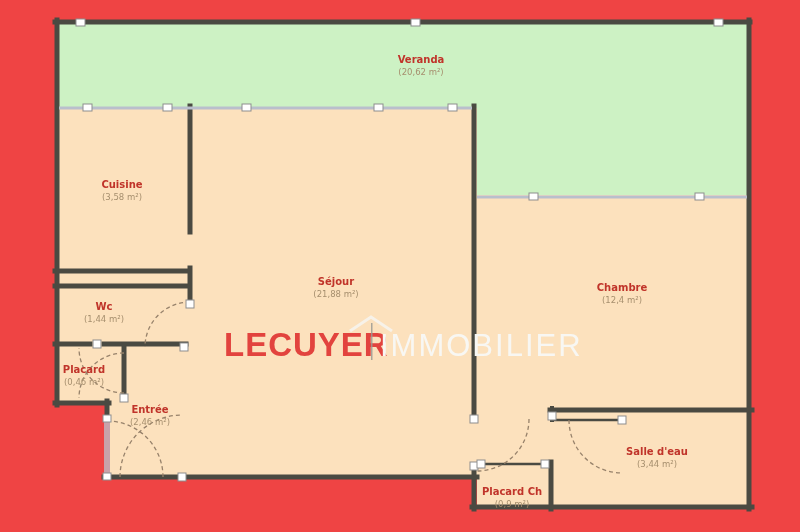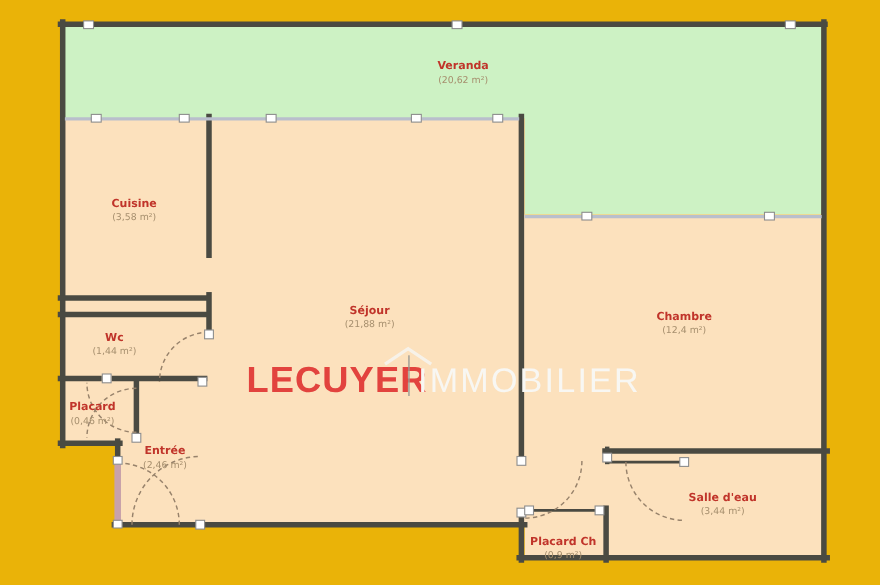--- a/index.html
+++ b/index.html
@@ -1,16 +1,16 @@
 <!DOCTYPE html>
 <html><head>
 <meta charset="utf-8">
 <style>
   html,body{margin:0;padding:0;background:#ffffff;}
-  .stage{position:relative;width:800px;height:532px;background:#eab308;overflow:hidden;
+  .stage{position:relative;width:800px;height:532px;background:#ef4444;overflow:hidden;
          font-family:"DejaVu Sans",sans-serif;}
   svg{display:block}
   .room-name{font-family:"DejaVu Sans",sans-serif;font-weight:bold;font-size:10px;
              fill:#c0342a;text-anchor:middle;}
   .room-area{font-family:"DejaVu Sans",sans-serif;font-size:8.5px;fill:#a68f6e;text-anchor:middle;}
   .brand-red{font-family:"Liberation Sans",sans-serif;font-weight:bold;font-size:33px;
              fill:#e2433e;letter-spacing:1px;}
   .brand-light{font-family:"Liberation Sans",sans-serif;font-weight:normal;font-size:31px;
              fill:#f8f7f3;letter-spacing:2px;}
   .wall{stroke:#4a4a42;stroke-width:5;fill:none;stroke-linecap:square;}

